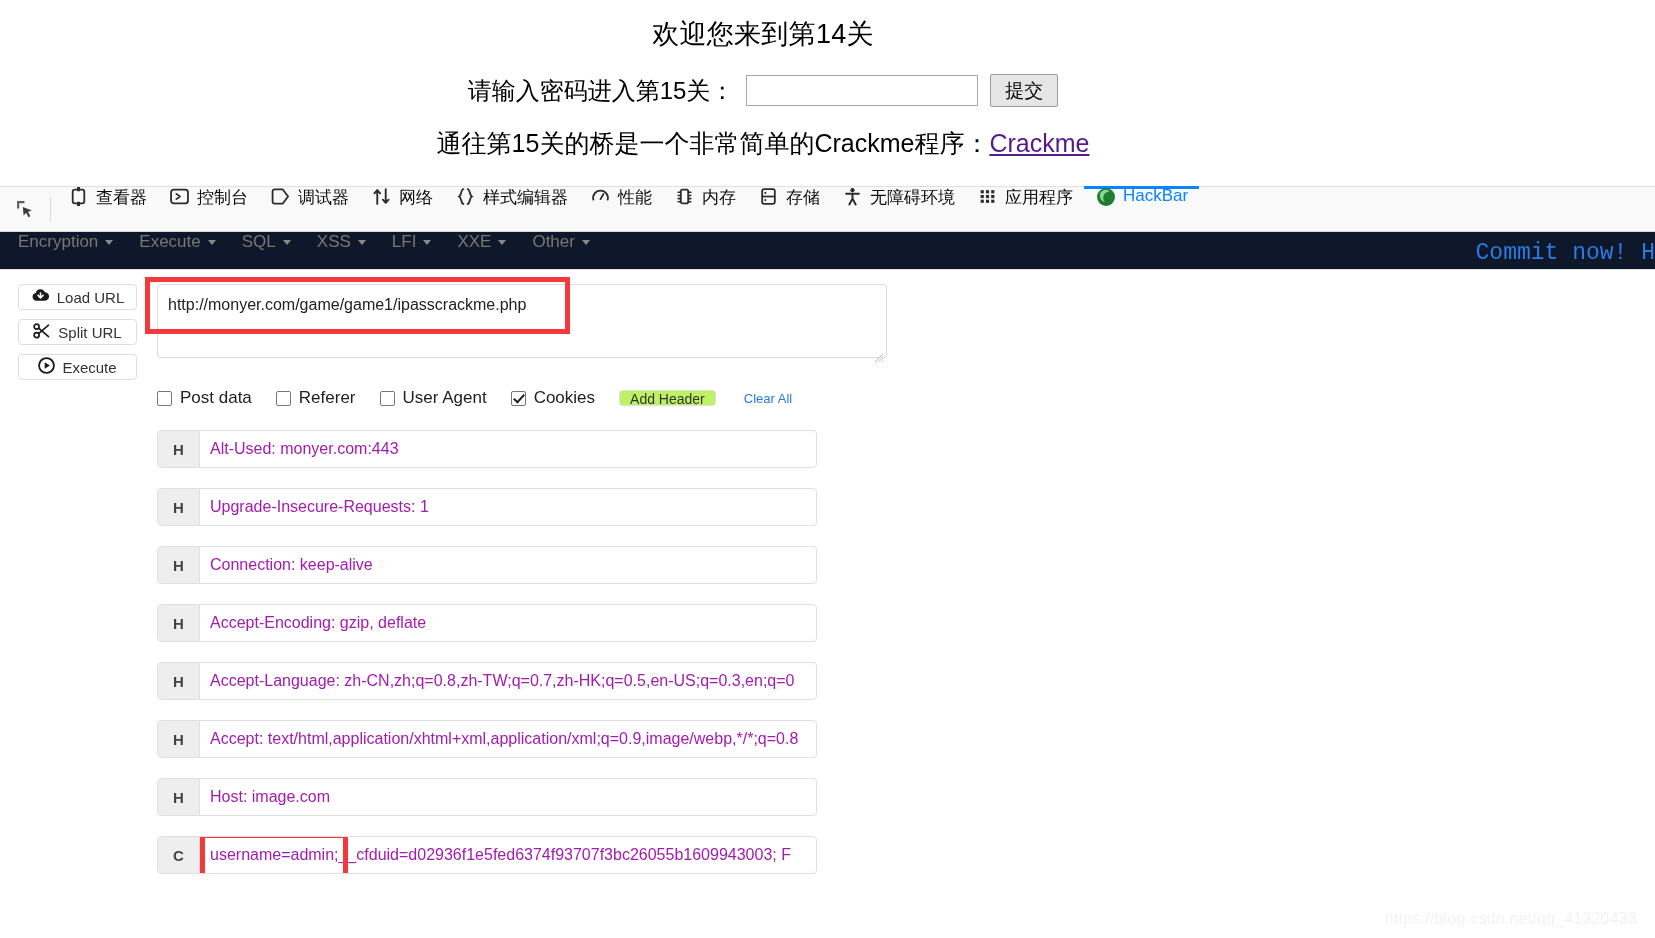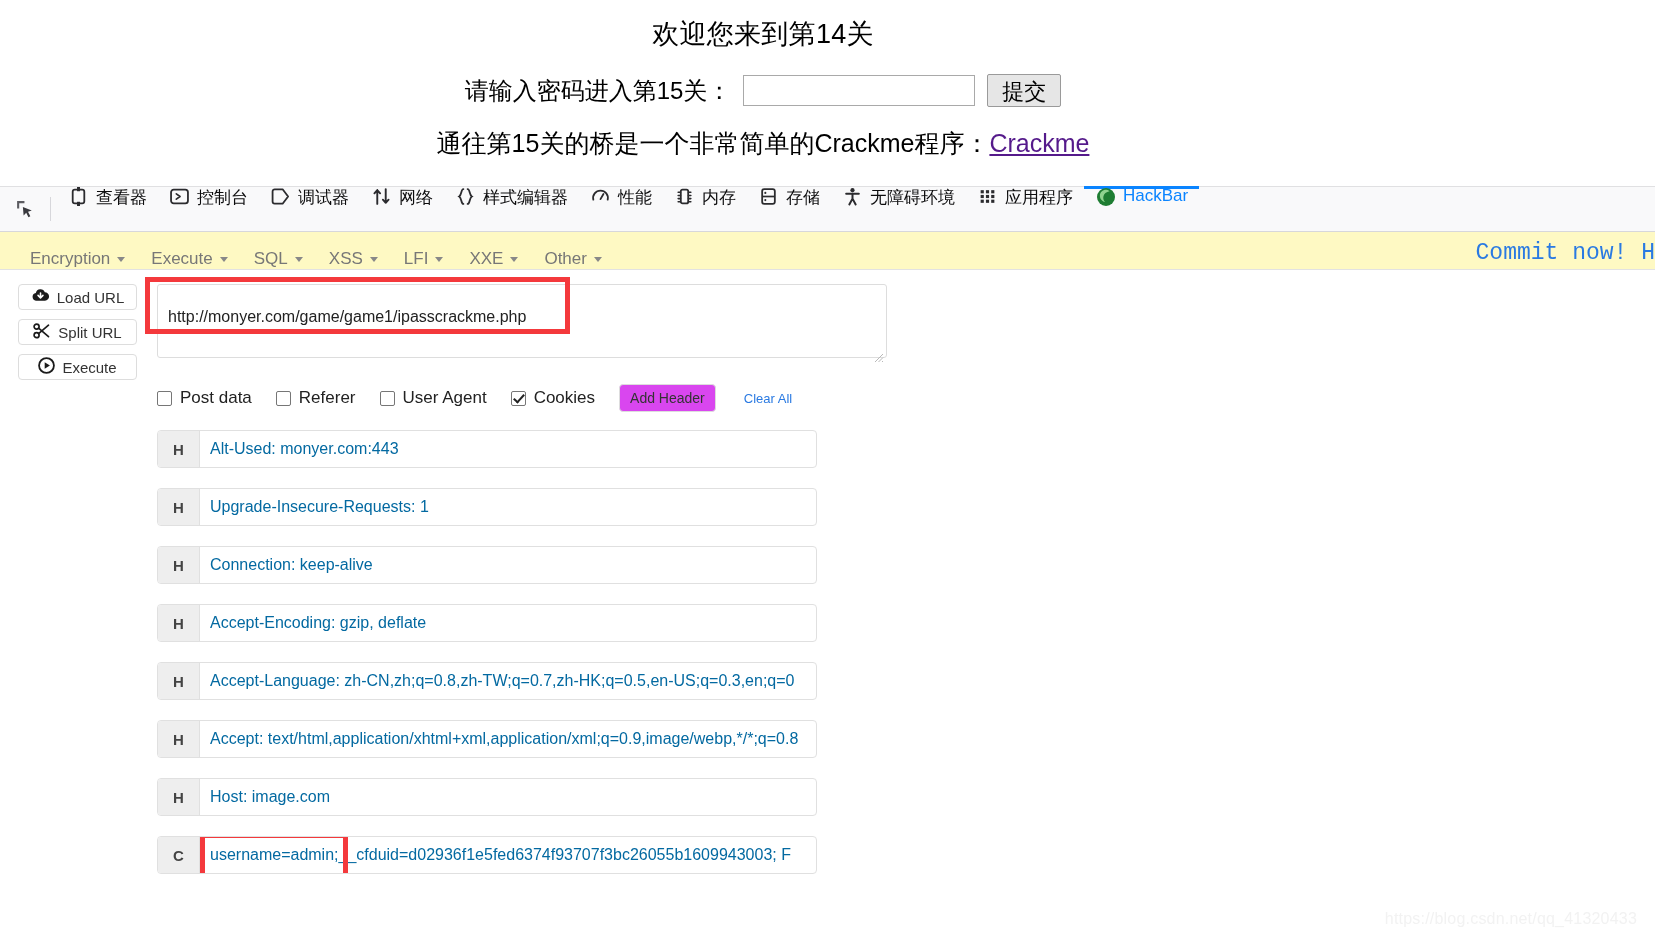--- a/index.html
+++ b/index.html
@@ -24,21 +24,21 @@
   }
   .pw-label { font-size:24px; color:#000; }
   .pw-input {
     width:232px; height:31px; border:1px solid #a9a9a9; background:#fff;
     font-family:"Liberation Sans", sans-serif; font-size:15px; padding:2px 4px;
     outline:none;
   }
   .pw-submit {
     height:33px; min-width:68px; padding:2px 14px;
     border:1px solid #9a9a9a; background:#e6e6e6; border-radius:2px;
-    font-size:22px; color:#000; cursor:pointer;
+    font-size:19px; color:#000; cursor:pointer;
     font-family:"Liberation Sans", sans-serif;
   }
   .bridge-row {
     margin-top:20px; text-align:center; font-size:25px; color:#000;
   }
   .bridge-link { color:#551a8b; text-decoration:underline; cursor:pointer; }
 
   
   .devtools-bar {
     position:relative;
@@ -60,24 +60,24 @@
     height:46px; padding:0 11px;
     font-size:17px; color:#0c0c0d; cursor:pointer; white-space:nowrap;
   }
   .dev-tab.active { color:#0a84ff; box-shadow: inset 0 3px 0 #0a84ff; }
   .dev-tab .tab-ico { display:flex; align-items:center; justify-content:center; width:21px; height:21px; flex:0 0 auto;}
 
   
   .hb-menubar {
     position:relative;
     width:1655px; height:38px;
-    background:#fef9c3;
+    background:#0f172a;
     border-bottom:1px solid #e2e2e2;
-    display:flex; align-items:flex-end;
-    padding-left:30px;
+    display:flex; align-items:flex-start;
+    padding-left:18px;
   }
   .hb-menu {
     display:flex; align-items:center; gap:7px;
     font-size:17px; color:#777; cursor:pointer; margin-right:26px;
     white-space:nowrap;
   }
   .caret {
     width:0;height:0;border-left:4px solid transparent;border-right:4px solid transparent;
     border-top:5px solid #888; display:inline-block;
   }
@@ -100,21 +100,21 @@
     font-size:15px; color:#333; cursor:pointer;
     font-family:"Liberation Sans", sans-serif;
   }
   .hb-btn svg { flex:0 0 auto; }
 
   .hb-main { margin-left:157px; position:relative; }
   .url-wrap { position:relative; width:730px; }
   .url-box {
     width:730px; height:74px;
     border:1px solid #ddd; border-radius:3px; background:#fff;
-    font-size:16px; color:#222; padding:21px 10px;
+    font-size:16px; color:#222; padding:9px 10px;
     font-family:"Liberation Sans", sans-serif;
     resize:none; outline:none; overflow:hidden; line-height:1.35;
   }
   .resize-grip {
     position:absolute; right:3px; bottom:3px; width:10px; height:10px;
     pointer-events:none;
   }
   .red-outline-url {
     position:absolute; left:-12px; top:-7px;
     width:425px; height:57px;
@@ -131,41 +131,41 @@
   .cb {
     width:15px; height:15px; border:1px solid #767676; background:#fff;
     border-radius:2px; display:inline-block; position:relative; flex:0 0 auto;
   }
   .cb.checked::after {
     content:""; position:absolute; left:4px; top:0px;
     width:4px; height:9px; border:solid #222; border-width:0 2px 2px 0;
     transform: rotate(42deg);
   }
   .add-header-btn {
-    height:28px; padding:0 10px; border:1px solid #ddd; border-radius:4px;
-    background:#d946ef; font-size:14px; color:#333; cursor:pointer;
+    height:16px; padding:0 10px; border:1px solid #ddd; border-radius:4px;
+    background:#bef264; font-size:14px; color:#333; cursor:pointer;
     margin-right:28px; font-family:"Liberation Sans", sans-serif;
   }
   .clear-all { font-size:13px; color:#2a7ae2; cursor:pointer; }
 
   .hdr-list { margin-top:18px; }
   .hdr-row {
     display:flex; align-items:stretch;
     width:660px; height:38px; margin-bottom:20px;
     border:1px solid #e0e0e0; border-radius:4px; overflow:hidden; background:#fff;
   }
   .hdr-tag {
     width:42px; flex:0 0 42px; background:#eeeeee;
     display:flex; align-items:center; justify-content:center;
     font-size:15px; font-weight:bold; color:#444;
     border-right:1px solid #e0e0e0;
   }
   .hdr-val {
     flex:1 1 auto; display:flex; align-items:center;
-    padding:0 10px; font-size:16px; color:#0369a1;
+    padding:0 10px; font-size:16px; color:#a21caf;
     white-space:nowrap; overflow:hidden;
   }
   .hdr-row.cookie-row { position:relative; }
   .red-outline-cookie {
     position:absolute; left:42px; top:-4px;
     width:148px; height:45px; border:5px solid #f4393c;
     pointer-events:none;
   }
   .watermark {
     position:absolute; right:18px; bottom:10px;

